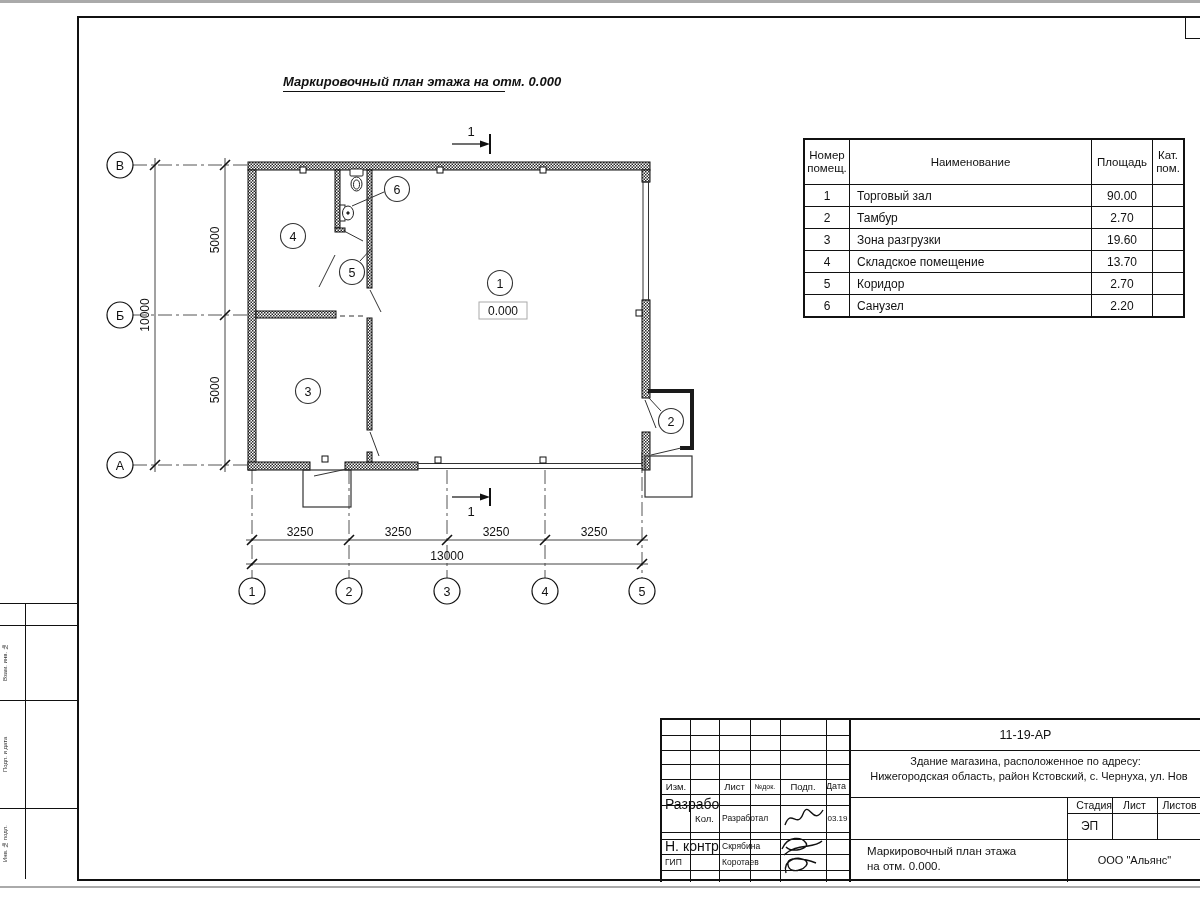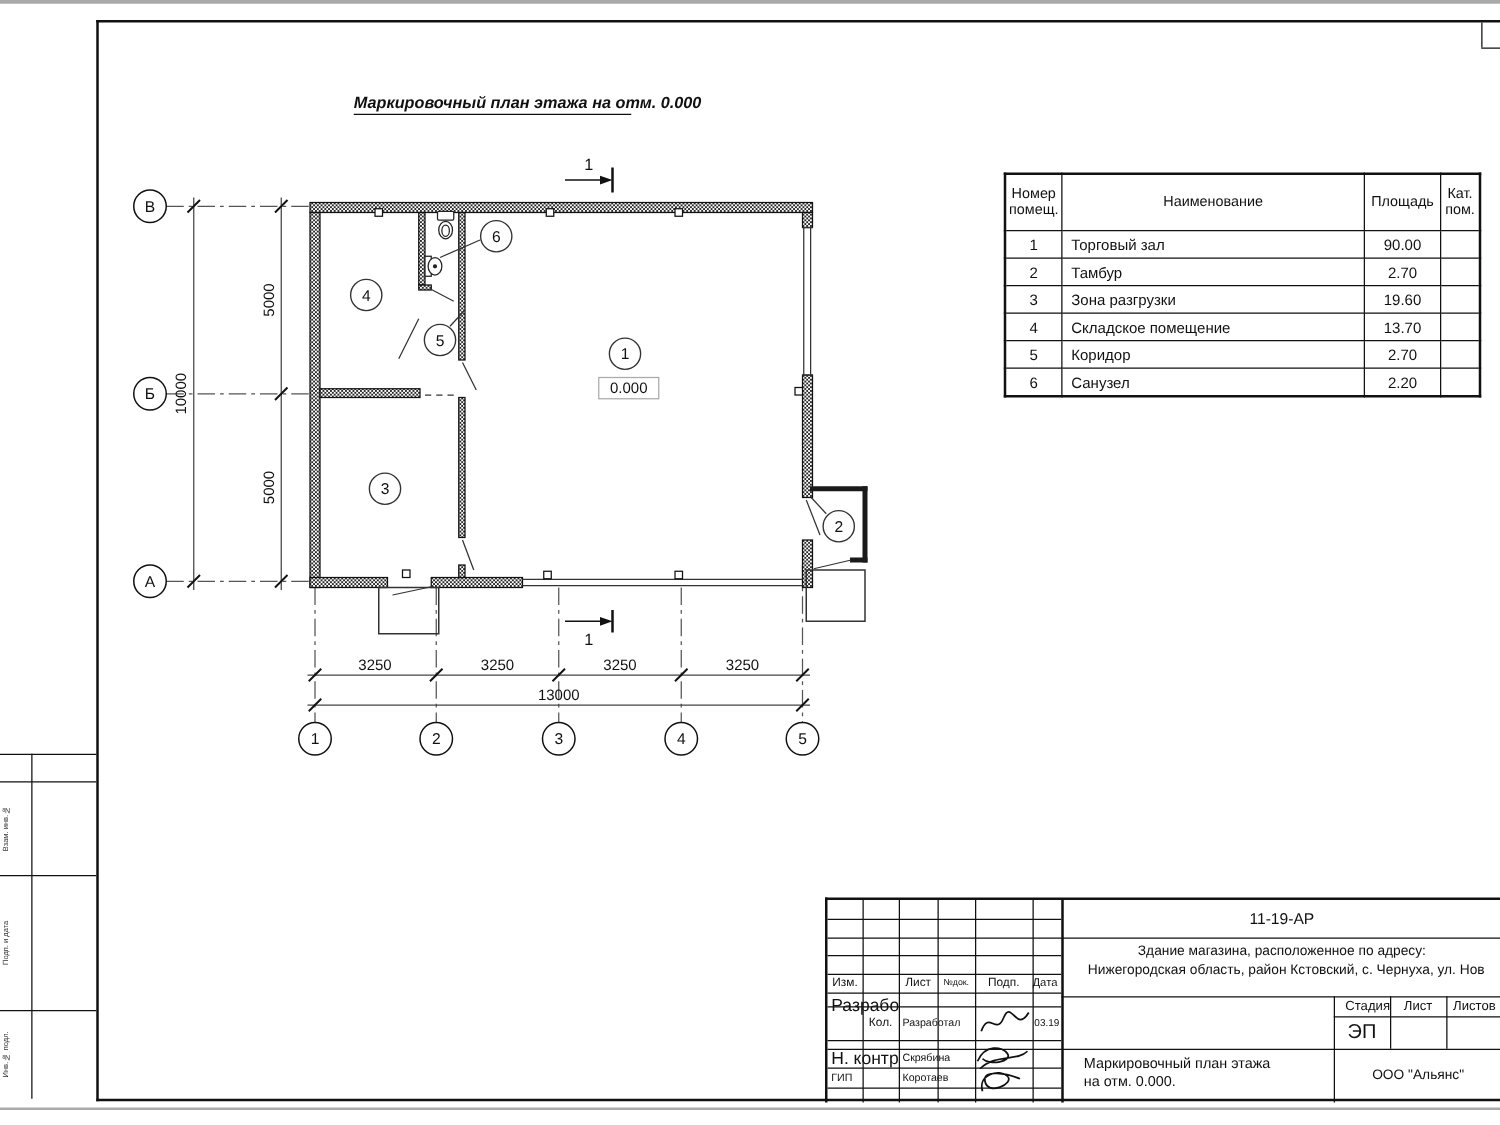--- a/index.html
+++ b/index.html
@@ -335,19 +335,19 @@
     <path d="M6,16 C12,2 26,4 30,10 C34,16 16,20 10,14 M8,22 C20,10 38,16 46,8" fill="none" stroke="#111" stroke-width="1.4"></path>
     <path d="M10,40 C6,26 24,22 30,28 C36,34 14,44 12,32 C10,22 30,26 40,30" fill="none" stroke="#111" stroke-width="1.4"></path>
   </svg>
 
   <div class="t" style="left:187px;top:0;width:353px;height:30px;line-height:30px;text-align:center;font-size:12.5px;">11-19-АР</div>
   <div class="t" style="left:187px;top:34px;width:353px;height:15px;line-height:15px;text-align:center;font-size:11px;">Здание магазина, расположенное по адресу:</div>
   <div class="t" style="left:187px;top:49px;width:360px;height:15px;line-height:15px;text-align:center;font-size:11px;">Нижегородская область, район Кстовский, с. Чернуха, ул. Нов</div>
   <div class="t" style="left:405px;top:77px;width:45px;height:16px;line-height:16px;text-align:right;font-size:10.5px;">Стадия</div>
   <div class="t" style="left:450px;top:77px;width:45px;height:16px;line-height:16px;text-align:center;font-size:10.5px;">Лист</div>
   <div class="t" style="left:495px;top:77px;width:45px;height:16px;line-height:16px;text-align:center;font-size:10.5px;">Листов</div>
-  <div class="t" style="left:405px;top:93px;width:45px;height:26px;line-height:26px;text-align:center;font-size:16px;">ЭП</div>
+  <div class="t" style="left:405px;top:93px;width:45px;height:26px;line-height:26px;text-align:center;font-size:12px;">ЭП</div>
   <div class="t" style="left:205px;top:124px;width:200px;height:15px;line-height:15px;font-size:11.5px;">Маркировочный план этажа</div>
   <div class="t" style="left:205px;top:139px;width:200px;height:15px;line-height:15px;font-size:11.5px;">на отм. 0.000.</div>
   <div class="t" style="left:405px;top:119px;width:135px;height:43px;line-height:43px;text-align:center;font-size:11px;">ООО "Альянс"</div>
 </div>
 
 </div>
 
 </body></html>

